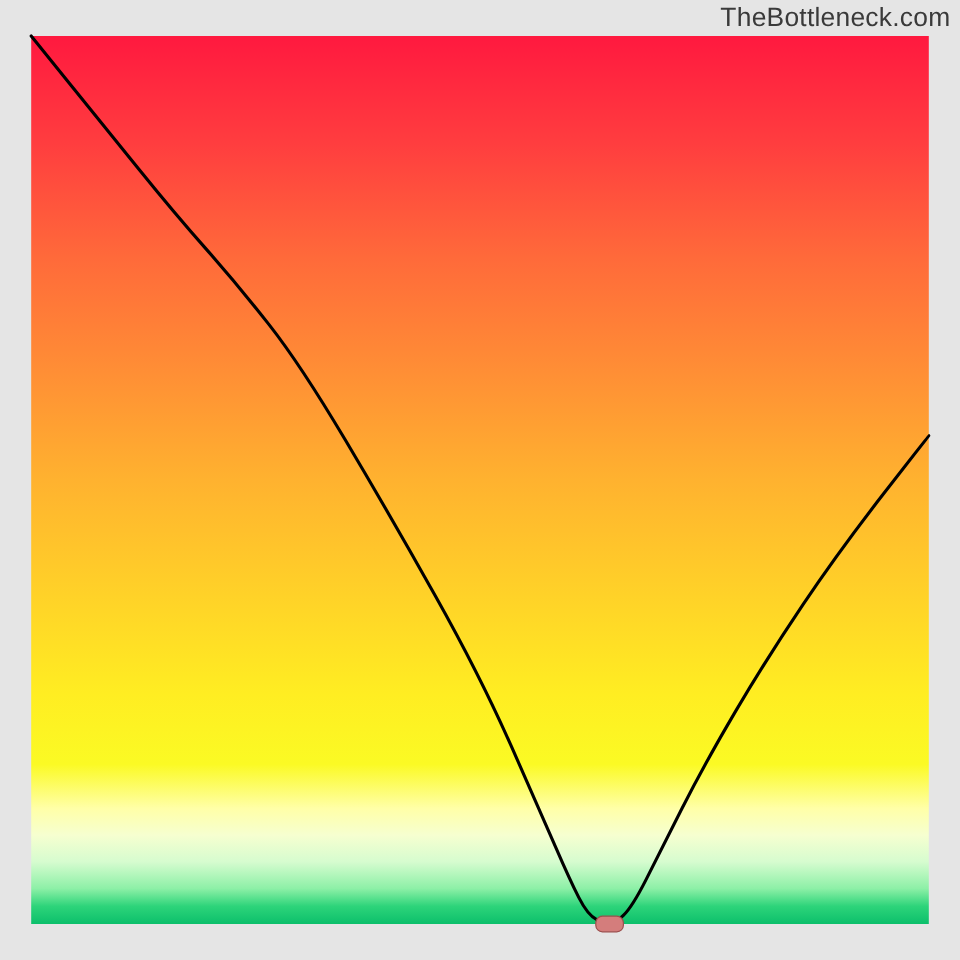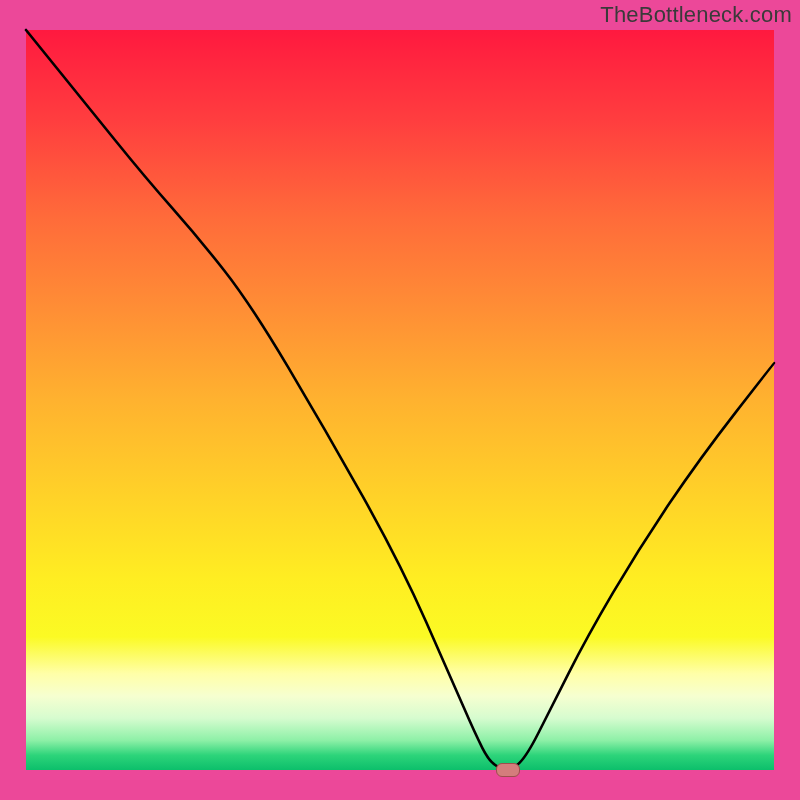--- a/index.html
+++ b/index.html
@@ -8,21 +8,21 @@
     width: 800px;
     height: 800px;
     background: #000;
     font-family: Arial, Helvetica, sans-serif;
     overflow: hidden;
   }
   .frame {
     position: relative;
     width: 800px;
     height: 800px;
-    background: #ec4899;
+    background: #e5e5e5;
   }
   .attribution {
     position: absolute;
     top: 2px;
     right: 8px;
     color: #3a3a3a;
     font-size: 22px;
     font-weight: 500;
     letter-spacing: 0.2px;
     user-select: none;

